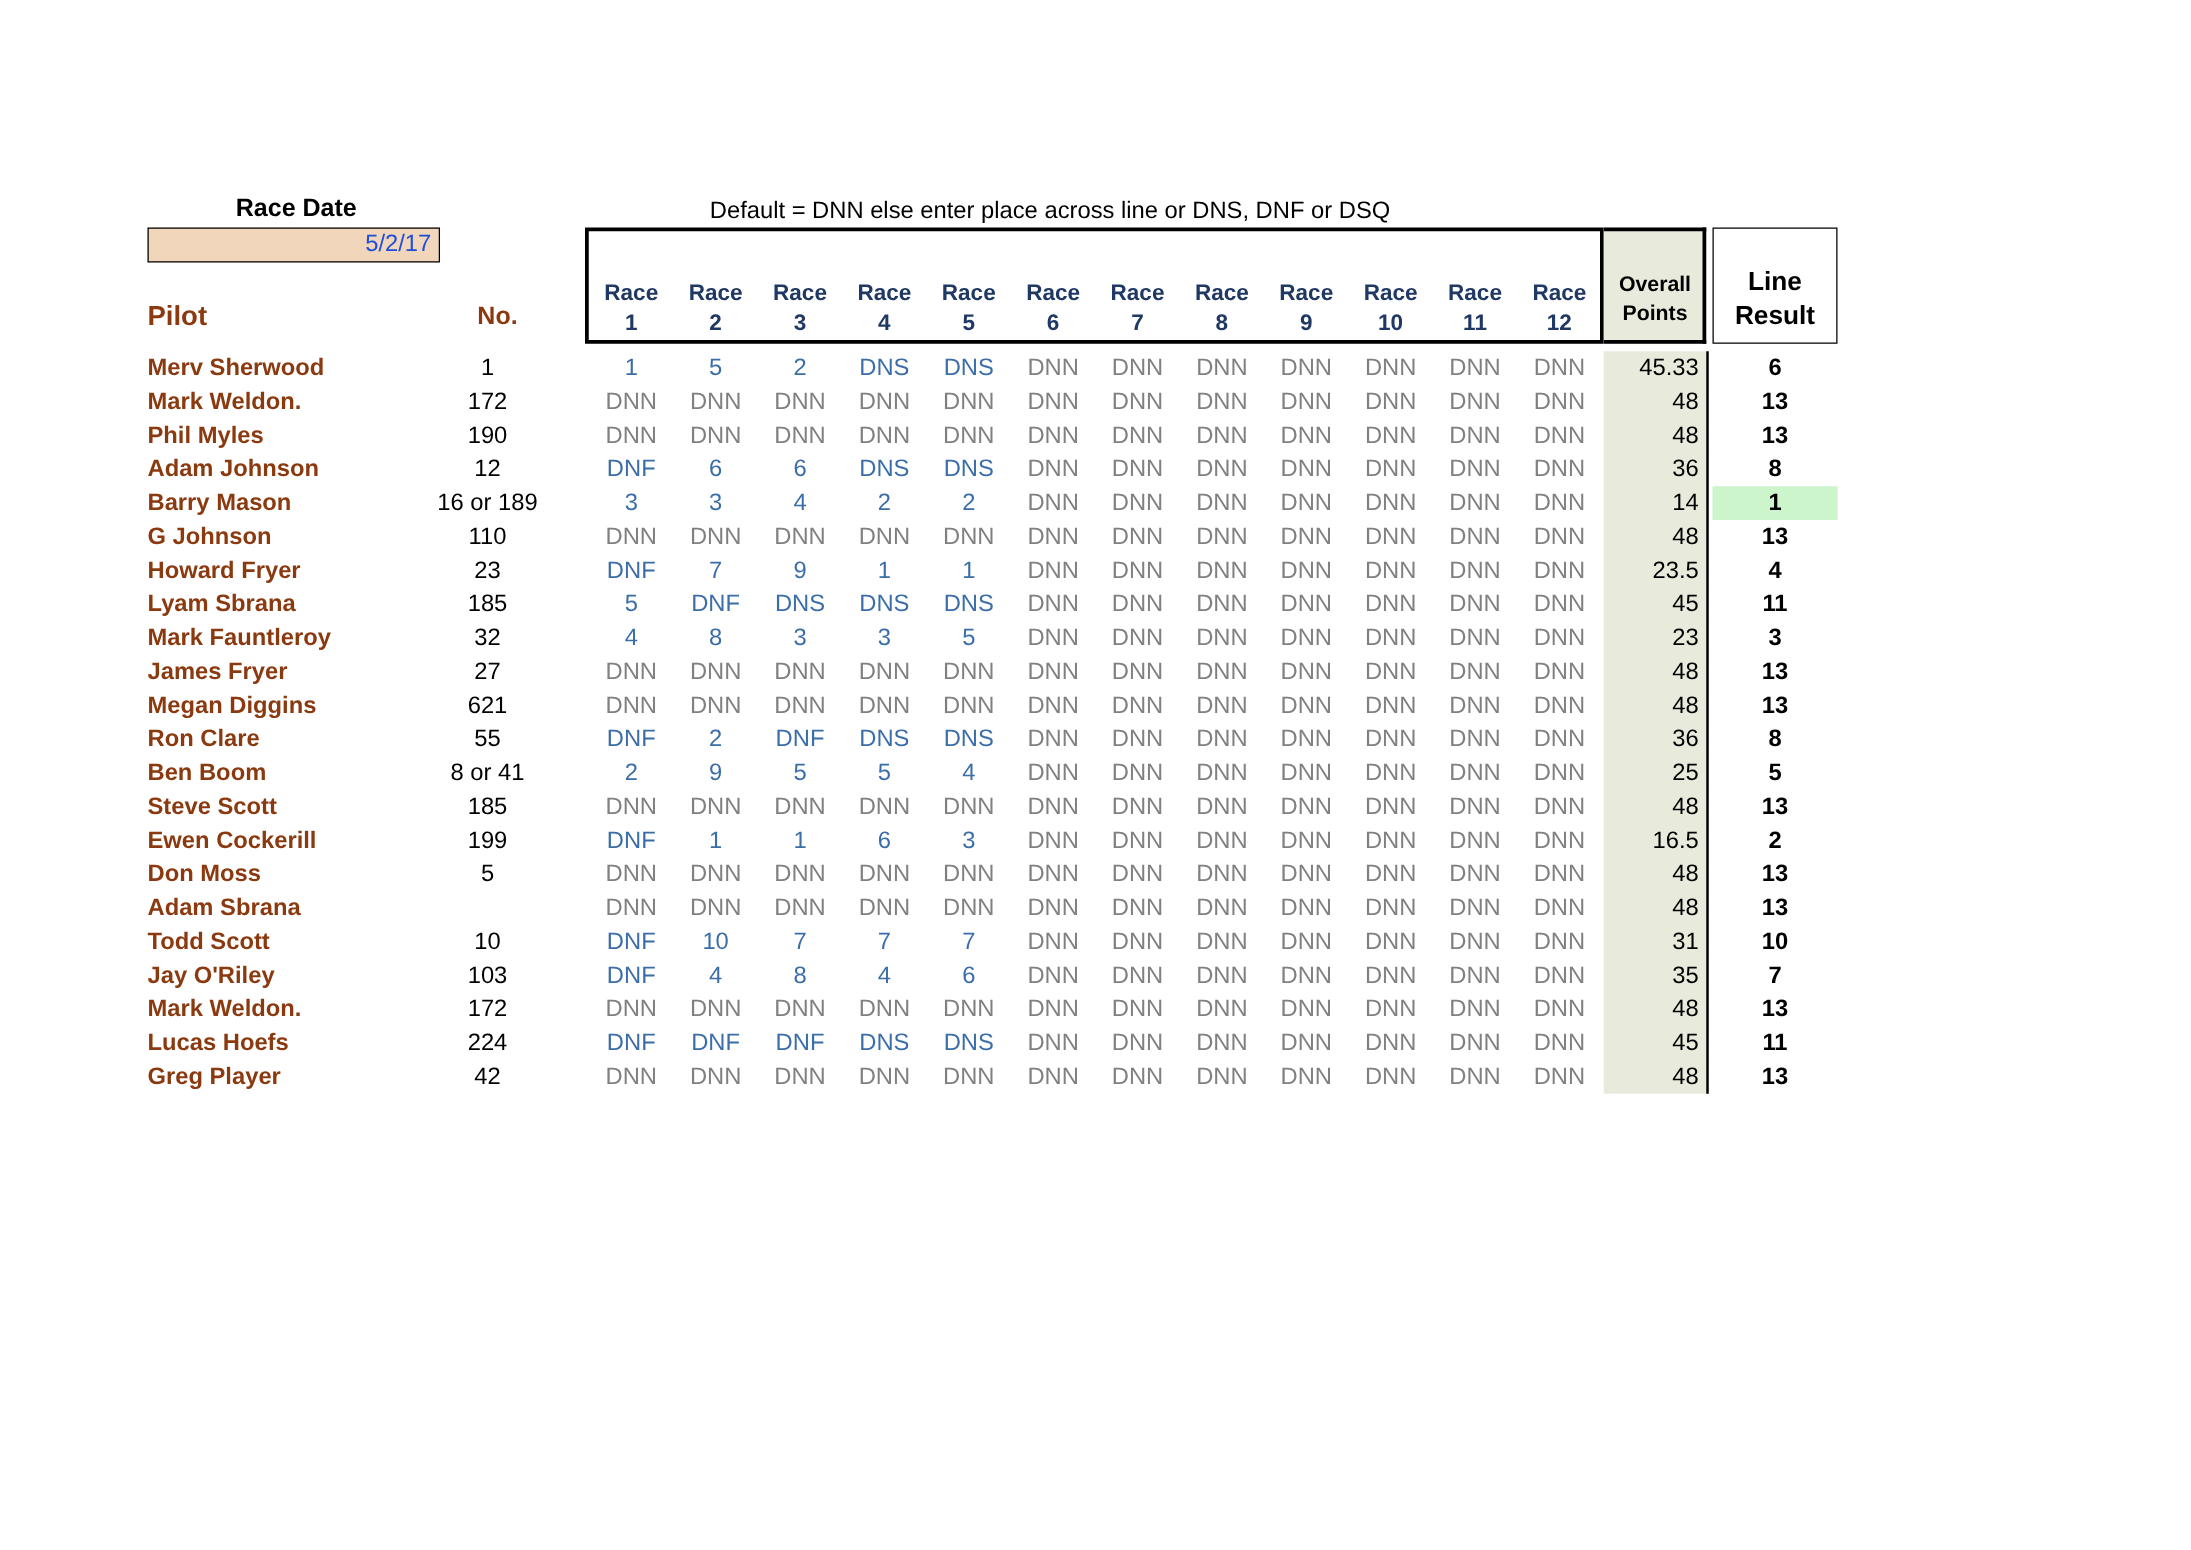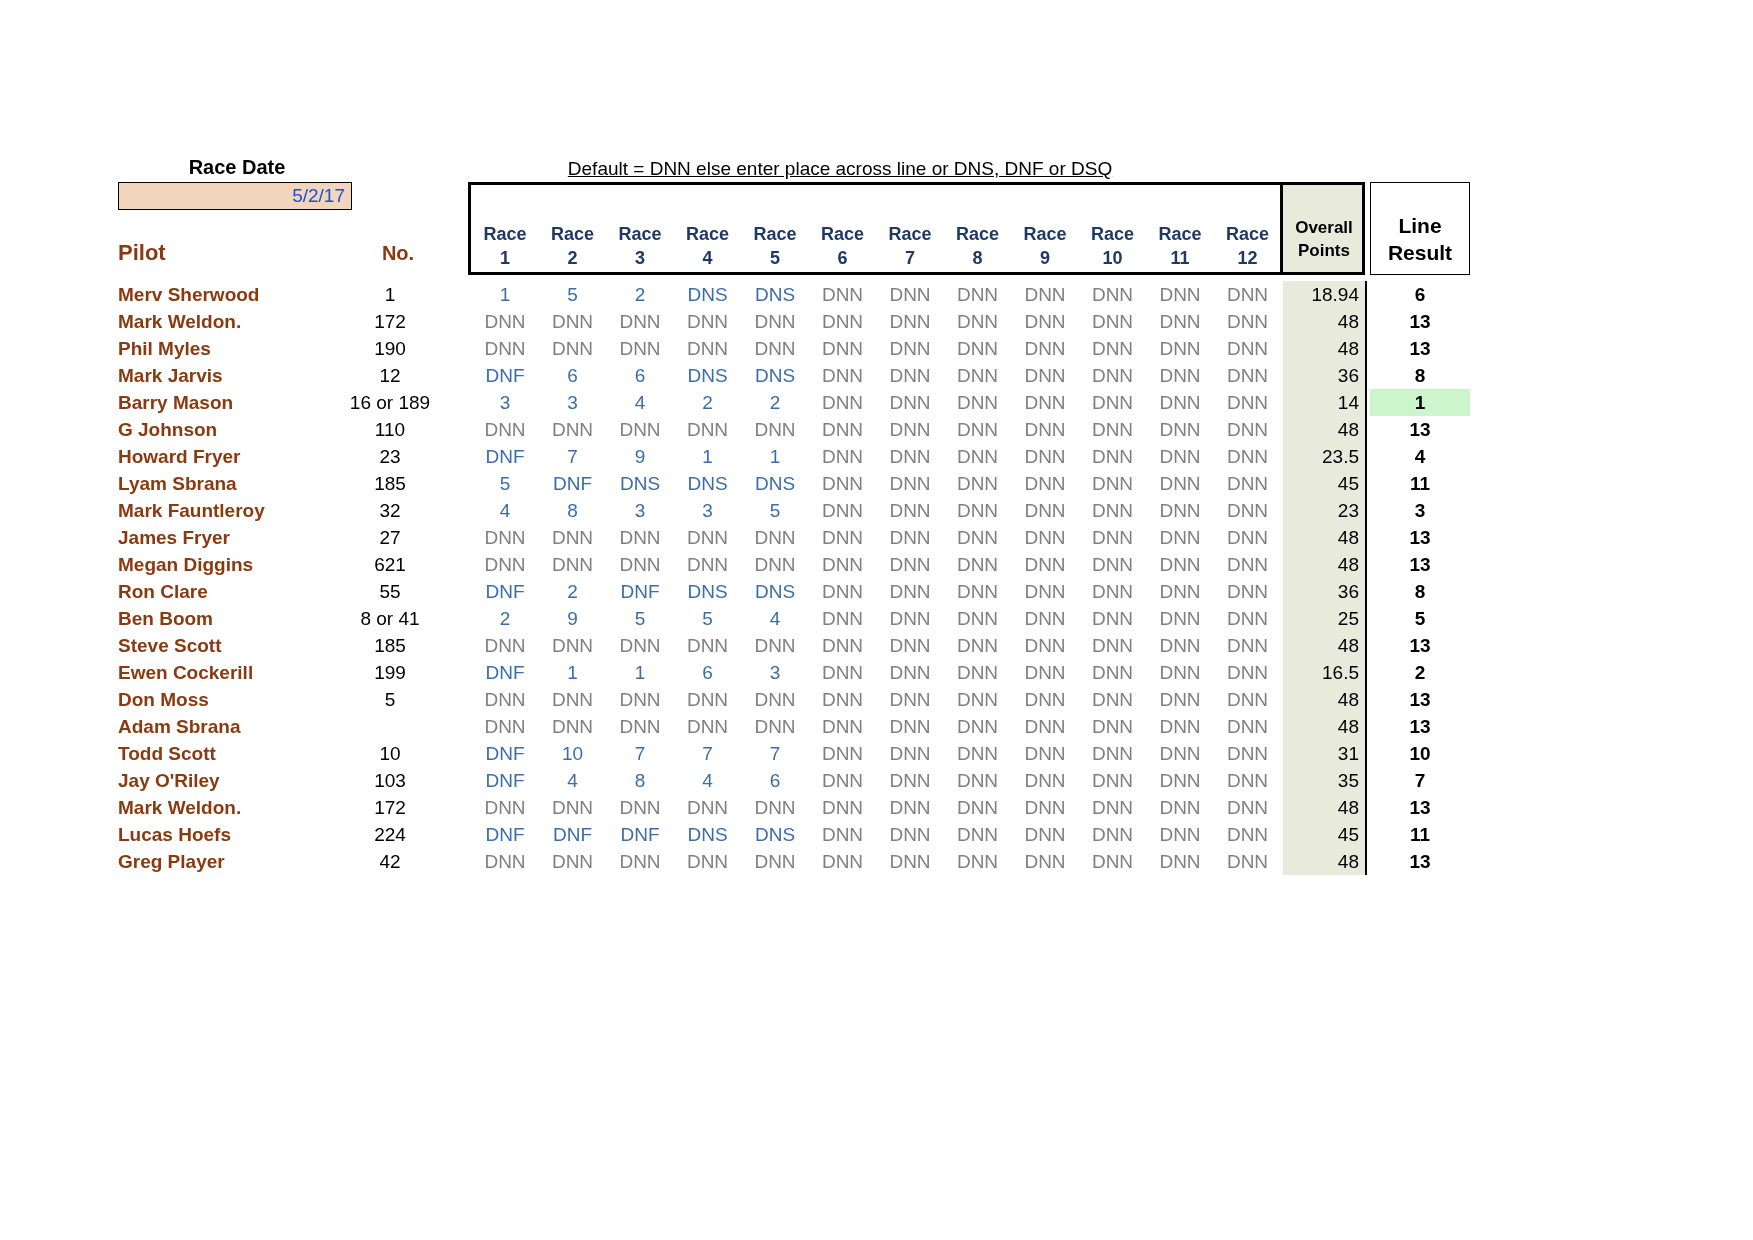--- a/index.html
+++ b/index.html
@@ -45,21 +45,20 @@
     line-height: 26px;
   }
   .default-note {
     position: absolute;
     left: 470px;
     top: 158px;
     width: 740px;
     text-align: center;
     font-size: 19px;
     color: #000000;
-    text-decoration: underline;
   }
 
   
   .race-box {
     position: absolute;
     left: 468px;
     top: 182px;
     width: 815px;
     height: 93px;
     border: 3px solid #000000;
@@ -311,21 +310,21 @@
         <div class="cell c-race" style="left: 607px;">2</div>
         <div class="cell c-race" style="left: 674.5px;">DNS</div>
         <div class="cell c-race" style="left: 742px;">DNS</div>
         <div class="cell c-race dnn" style="left: 809.5px;">DNN</div>
         <div class="cell c-race dnn" style="left: 877px;">DNN</div>
         <div class="cell c-race dnn" style="left: 944.5px;">DNN</div>
         <div class="cell c-race dnn" style="left: 1012px;">DNN</div>
         <div class="cell c-race dnn" style="left: 1079.5px;">DNN</div>
         <div class="cell c-race dnn" style="left: 1147px;">DNN</div>
         <div class="cell c-race dnn" style="left: 1214.5px;">DNN</div>
-        <div class="cell c-points">18.94</div>
+        <div class="cell c-points">45.33</div>
         <div class="cell c-result">6</div>
       </div>
       <div class="row">
         <div class="cell c-pilot">Mark Weldon.</div>
         <div class="cell c-no">172</div>
         <div class="cell c-race dnn" style="left: 472px;">DNN</div>
         <div class="cell c-race dnn" style="left: 539.5px;">DNN</div>
         <div class="cell c-race dnn" style="left: 607px;">DNN</div>
         <div class="cell c-race dnn" style="left: 674.5px;">DNN</div>
         <div class="cell c-race dnn" style="left: 742px;">DNN</div>
@@ -351,21 +350,21 @@
         <div class="cell c-race dnn" style="left: 877px;">DNN</div>
         <div class="cell c-race dnn" style="left: 944.5px;">DNN</div>
         <div class="cell c-race dnn" style="left: 1012px;">DNN</div>
         <div class="cell c-race dnn" style="left: 1079.5px;">DNN</div>
         <div class="cell c-race dnn" style="left: 1147px;">DNN</div>
         <div class="cell c-race dnn" style="left: 1214.5px;">DNN</div>
         <div class="cell c-points">48</div>
         <div class="cell c-result">13</div>
       </div>
       <div class="row">
-        <div class="cell c-pilot">Mark Jarvis</div>
+        <div class="cell c-pilot">Adam Johnson</div>
         <div class="cell c-no">12</div>
         <div class="cell c-race" style="left: 472px;">DNF</div>
         <div class="cell c-race" style="left: 539.5px;">6</div>
         <div class="cell c-race" style="left: 607px;">6</div>
         <div class="cell c-race" style="left: 674.5px;">DNS</div>
         <div class="cell c-race" style="left: 742px;">DNS</div>
         <div class="cell c-race dnn" style="left: 809.5px;">DNN</div>
         <div class="cell c-race dnn" style="left: 877px;">DNN</div>
         <div class="cell c-race dnn" style="left: 944.5px;">DNN</div>
         <div class="cell c-race dnn" style="left: 1012px;">DNN</div>

